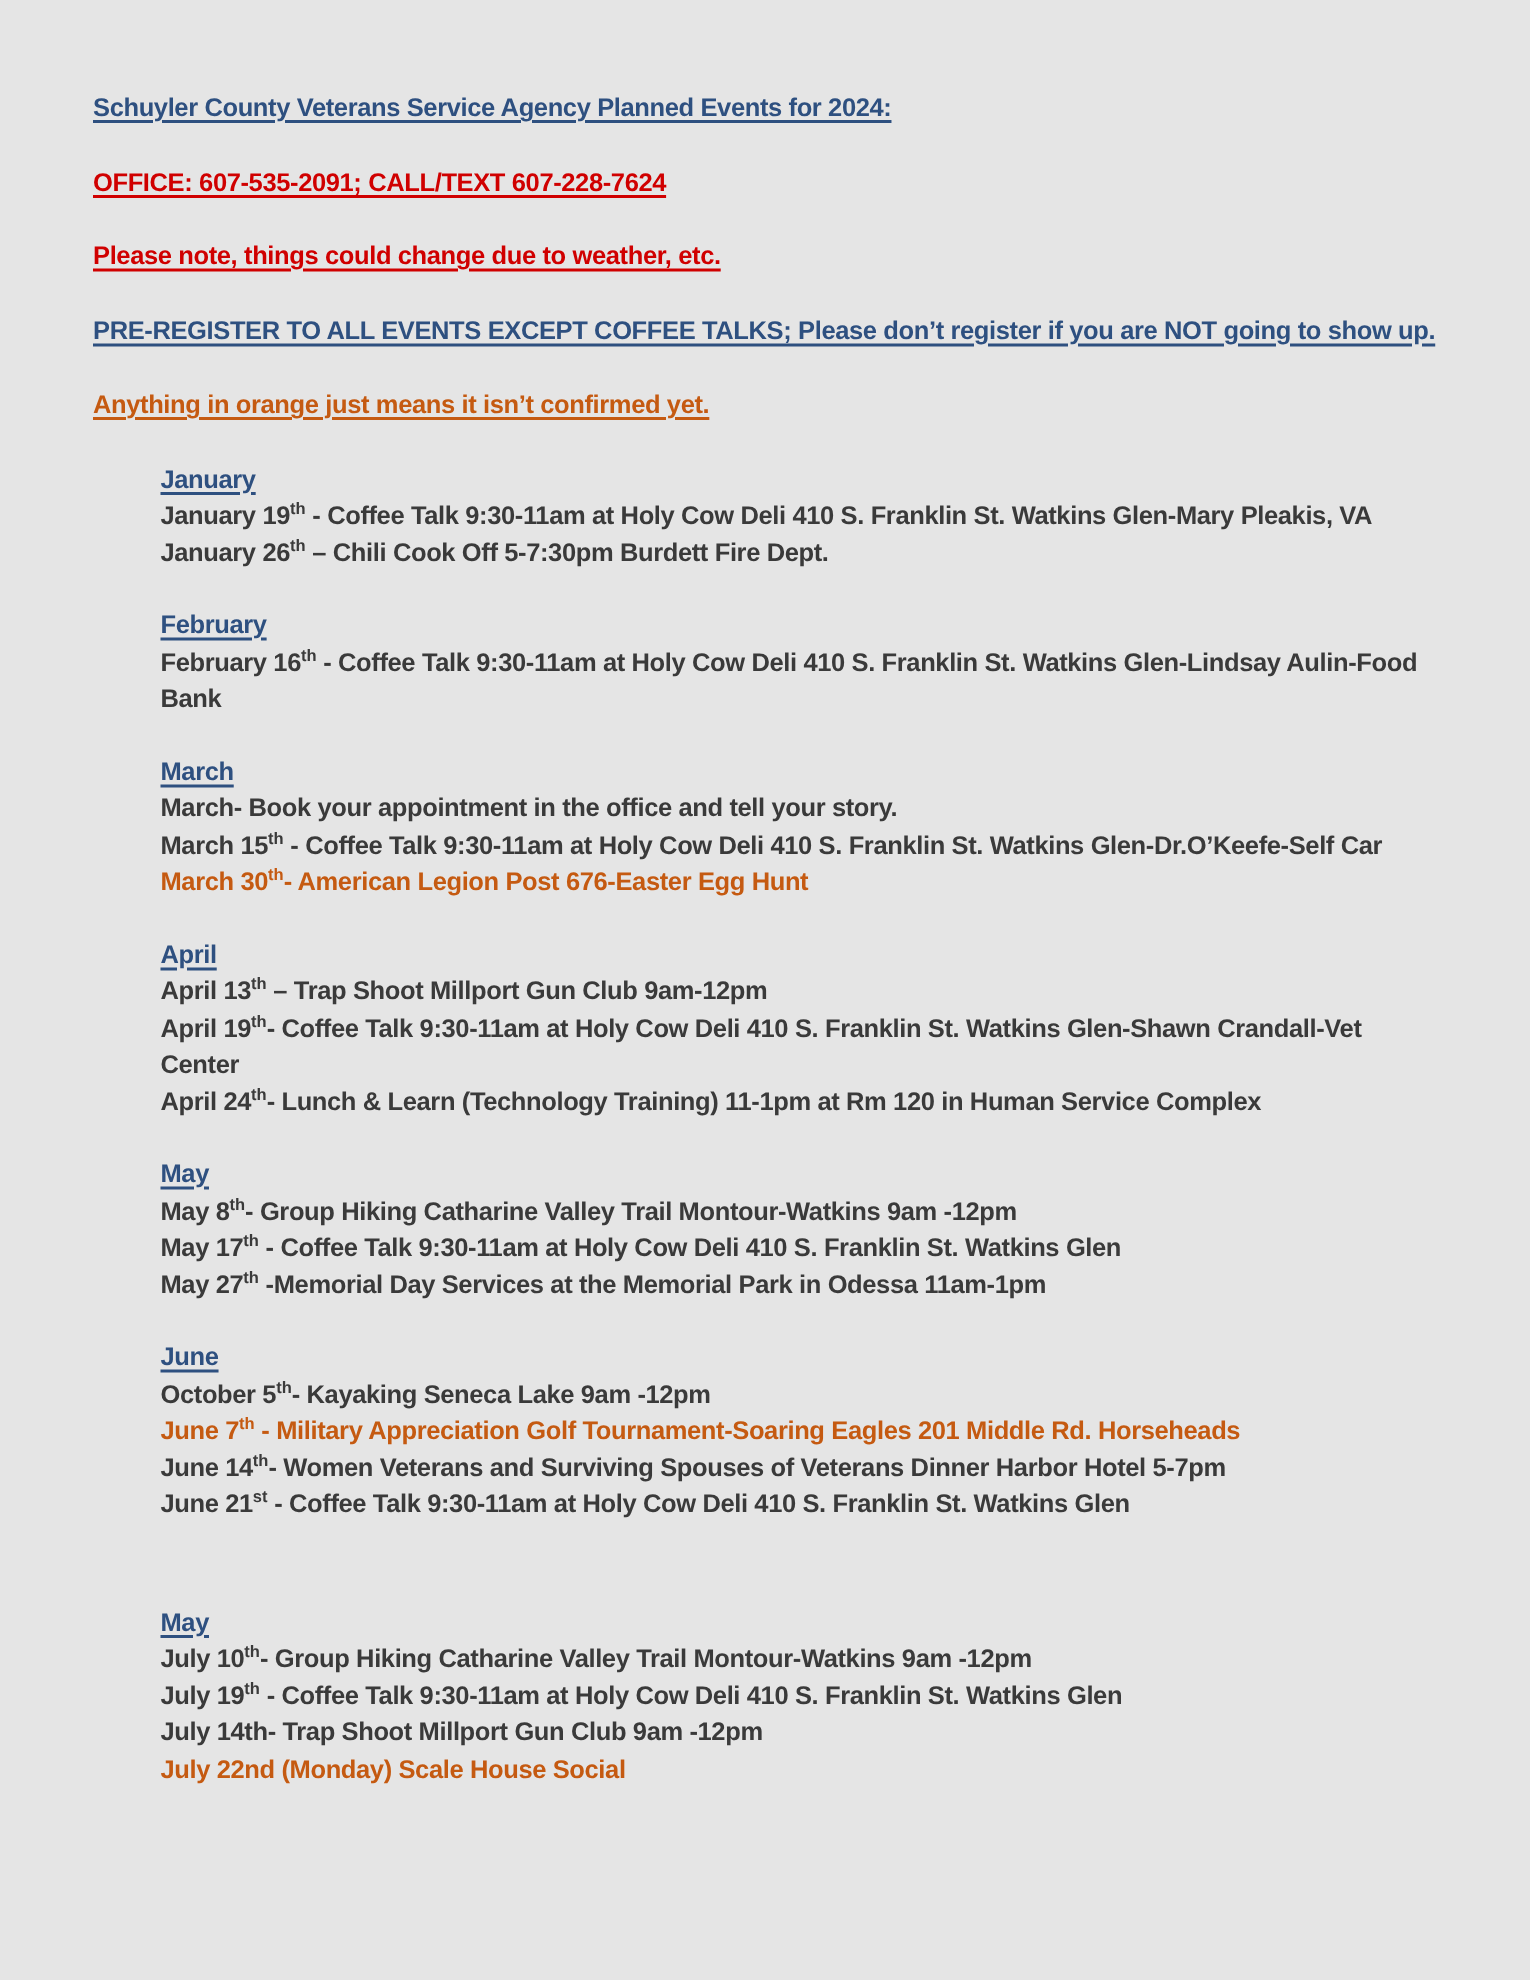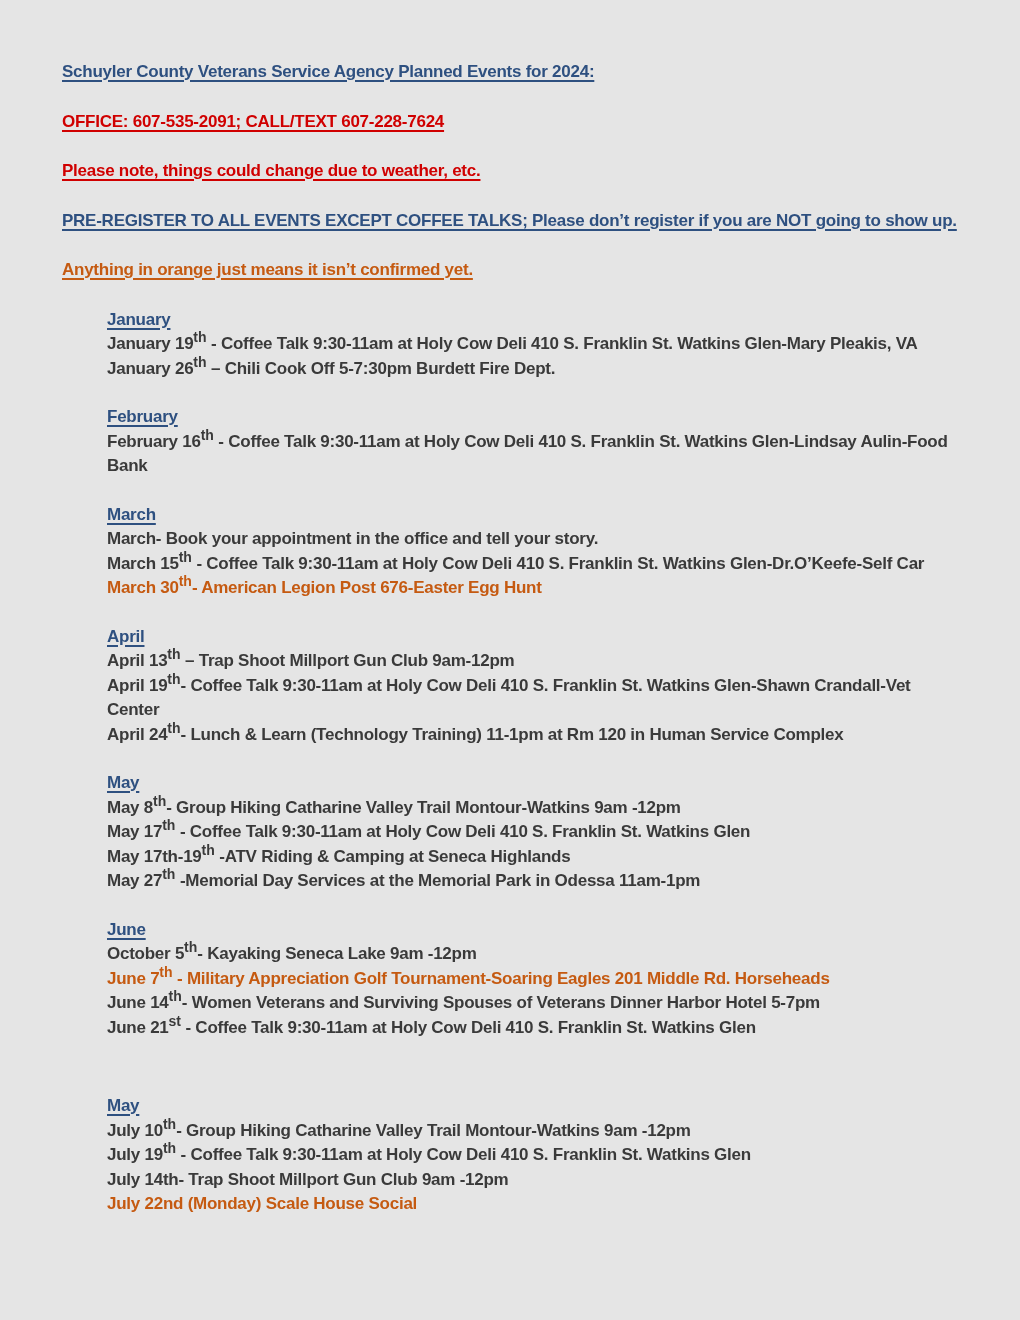--- a/index.html
+++ b/index.html
@@ -14,21 +14,21 @@
     margin:0 0 25px 0; white-space:nowrap;
     text-decoration:underline; text-decoration-thickness:2px; text-underline-offset:3px;
   }
   .month { margin-top:24px;margin-left:45px; }
   .month.extra-gap { margin-top:54px; }
   .month-heading {
     text-decoration:underline; text-decoration-thickness:2px; text-underline-offset:3px;
   }
   .event { max-width:900px; }
   .event sup {
-    font-size:14px; line-height:0; letter-spacing:0;
+    font-size:11px; line-height:0; letter-spacing:0;
     vertical-align:super;
   }
   .c-blue  { color:var(--blue); }
   .c-red   { color:var(--red); }
   .c-orange{ color:var(--orange); }
   .c-body  { color:var(--body); }
 </style>
 </head>
 <body>
 
@@ -59,21 +59,20 @@
       <div class="month">
         <div class="line month-heading c-blue">April</div>
         <div class="line event c-body"><span>April 13</span><sup>th</sup><span> – Trap Shoot Millport Gun Club 9am-12pm</span></div>
         <div class="line event c-body"><span>April 19</span><sup>th</sup><span>- Coffee Talk 9:30-11am at Holy Cow Deli 410 S. Franklin St. Watkins Glen-Shawn Crandall-Vet</span><br><span>Center</span></div>
         <div class="line event c-body"><span>April 24</span><sup>th</sup><span>- Lunch &amp; Learn (Technology Training) 11-1pm at Rm 120 in Human Service Complex</span></div>
       </div>
       <div class="month">
         <div class="line month-heading c-blue">May</div>
         <div class="line event c-body"><span>May 8</span><sup>th</sup><span>- Group Hiking Catharine Valley Trail Montour-Watkins 9am -12pm</span></div>
         <div class="line event c-body"><span>May 17</span><sup>th</sup><span> - Coffee Talk 9:30-11am at Holy Cow Deli 410 S. Franklin St. Watkins Glen</span></div>
-        <div class="line event c-body"><span>May 17th-19</span><sup>th</sup><span> -ATV Riding &amp; Camping at Seneca Highlands</span></div>
         <div class="line event c-body"><span>May 27</span><sup>th</sup><span> -Memorial Day Services at the Memorial Park in Odessa 11am-1pm</span></div>
       </div>
       <div class="month">
         <div class="line month-heading c-blue">June</div>
         <div class="line event c-body"><span>October 5</span><sup>th</sup><span>- Kayaking Seneca Lake 9am -12pm</span></div>
         <div class="line event c-orange"><span>June 7</span><sup>th</sup><span> - Military Appreciation Golf Tournament-Soaring Eagles 201 Middle Rd. Horseheads</span></div>
         <div class="line event c-body"><span>June 14</span><sup>th</sup><span>- Women Veterans and Surviving Spouses of Veterans Dinner Harbor Hotel 5-7pm</span></div>
         <div class="line event c-body"><span>June 21</span><sup>st</sup><span> - Coffee Talk 9:30-11am at Holy Cow Deli 410 S. Franklin St. Watkins Glen</span></div>
       </div>
       <div class="month extra-gap">

